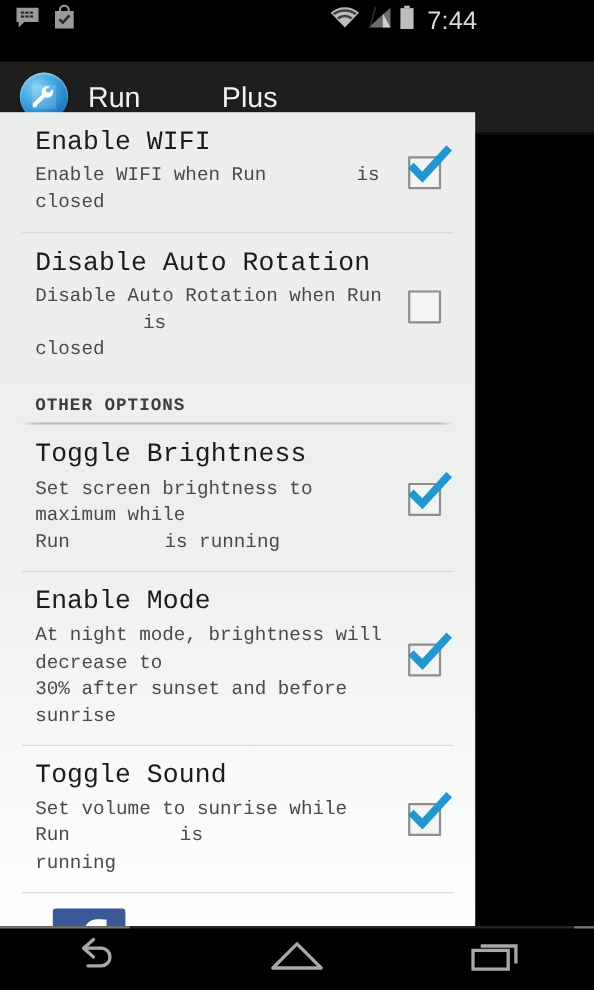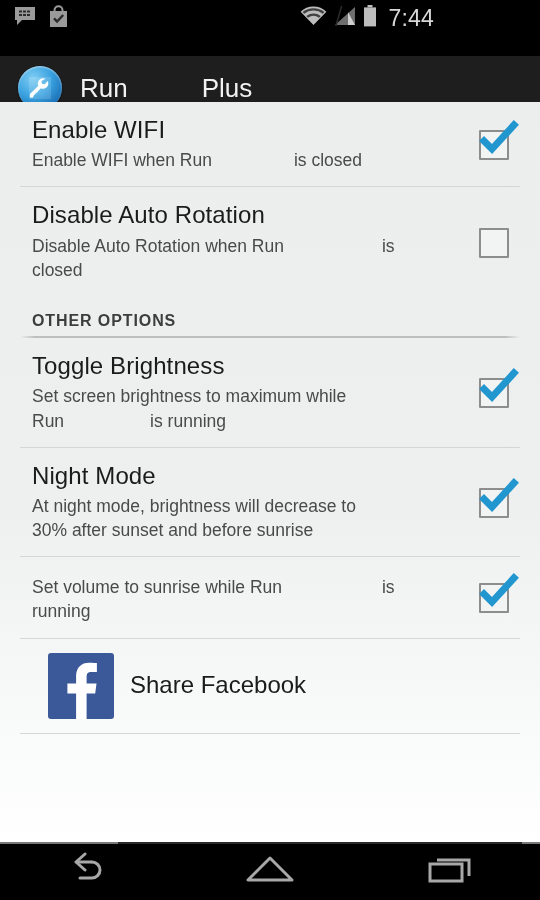--- a/index.html
+++ b/index.html
@@ -39,23 +39,24 @@
     width:44px; height:44px;
   }
   .ab-title{
     color:#f2f2f2; font-size:26px; margin-left:18px;
     display:flex; align-items:baseline; white-space:pre;
   }
   .ab-gap{ display:inline-block; width:74px; }
 
   
   .list{
-    position:absolute; top:102px; left:0; width:540px; height:740px;
+    position:absolute; top:102px; left:0; width:432px; height:740px;
     background:linear-gradient(180deg,#eceeed 0%,#eef0ef 55%,#f8f9f9 82%,#ffffff 100%);
     overflow:hidden;
+    font-family:Liberation Mono, monospace;
   }
   .row{
     position:relative; display:flex; align-items:flex-start;
     padding:14px 18px 14px 32px; min-height:60px;
   }
   .row-text{ flex:1 1 auto; padding-right:10px; }
   .row-title{
     font-size:24px; color:#1b1b1b; line-height:1.18;
     font-weight:400; letter-spacing:.1px;
   }
@@ -250,36 +251,37 @@
           <svg class="tick" viewBox="0 0 44 44">
               <path d="M8 22l8 8L38 6" fill="none" stroke="#2196cf" stroke-width="7" stroke-linecap="square"></path>
             </svg>
         </div>
       </div>
     </div>
     <div class="divider"></div>
 
     <div class="row">
       <div class="row-text">
-        <div class="row-title">Night Mode</div>
+        <div class="row-title">Enable Mode</div>
         <div class="row-sub">At night mode, brightness will decrease to
 30% after sunset and before sunrise</div>
       </div>
       <div class="cb-wrap">
         <div class="checkbox on">
           <svg class="tick" viewBox="0 0 44 44">
               <path d="M8 22l8 8L38 6" fill="none" stroke="#2196cf" stroke-width="7" stroke-linecap="square"></path>
             </svg>
         </div>
       </div>
     </div>
     <div class="divider"></div>
 
     <div class="row">
       <div class="row-text">
+        <div class="row-title">Toggle Sound</div>
         <div class="row-sub"><span>Set volume to sunrise while Run</span><span class="sub-gap-d"></span><span>is
 running</span></div>
       </div>
       <div class="cb-wrap">
         <div class="checkbox on">
           <svg class="tick" viewBox="0 0 44 44">
               <path d="M8 22l8 8L38 6" fill="none" stroke="#2196cf" stroke-width="7" stroke-linecap="square"></path>
             </svg>
         </div>
       </div>

